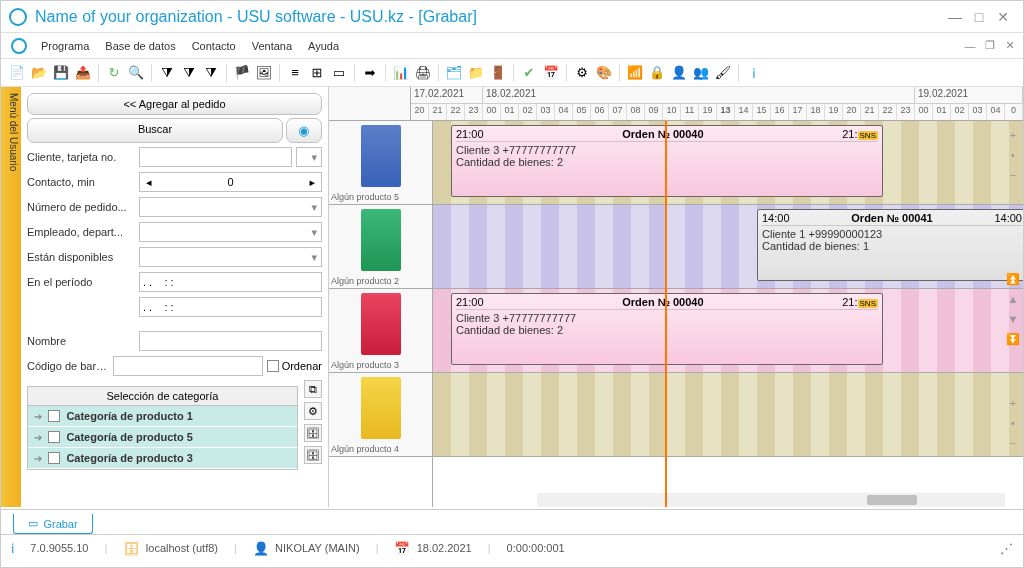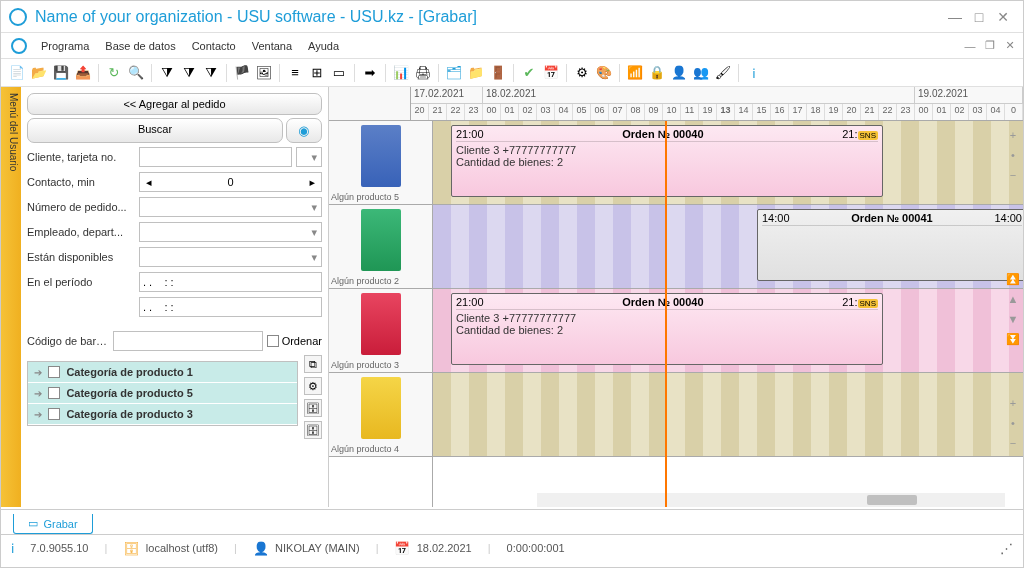--- a/index.html
+++ b/index.html
@@ -187,30 +187,35 @@
     <div class="frow">
         <span class="lbl">En el período</span>
         <input class="txt" value=". .    : :" style="">
       </div>
     <div class="frow">
         <span class="lbl"></span>
         <input class="txt" value=". .    : :" style="">
       </div>
     <div style="height:6px"></div>
     <div class="frow">
+        <span class="lbl">Nombre</span>
+        <input class="txt" style="">
+      </div>
+    <div class="frow">
         <span class="lbl">Código de barras</span>
         <input class="txt" style="flex: 0.6 1 0%;">
         <span style="flex:0.4;display:flex;align-items:center">
           <span class="chk"></span>
           <span>Ordenar</span>
         </span>
       </div>
 
     <div style="position:relative;margin-right:24px">
       <div class="catbox">
+        <div class="hdr">Selección de categoría</div>
         <div class="crow">
             <span class="arr">➔</span>
             <span class="cb"></span>
             <span class="clbl">Categoría de producto 1</span>
           </div>
         <div class="crow">
             <span class="arr">➔</span>
             <span class="cb"></span>
             <span class="clbl">Categoría de producto 5</span>
           </div>
@@ -310,20 +315,24 @@
               </div>
           </div>
         </div>
         <div class="timerow bg2">
           <div class="order gray" style="left:324px;width:270px">
             <div class="ohdr">
                 <span>14:00</span>
                 <span class="otitle">Orden № 00041</span>
                 <span>14:00</span>
               </div>
+            <div class="obody">
+                <div>Cliente 1 +99990000123</div>
+                <div>Cantidad de bienes: 1</div>
+              </div>
           </div>
         </div>
         <div class="timerow bg3">
           <div class="order pink" style="left:18px;width:432px">
             <div class="ohdr">
                 <span>21:00</span>
                 <span class="otitle">Orden № 00040</span>
                 <span><span>21:</span><span class="badge">SNS</span></span>
               </div>
             <div class="obody">

